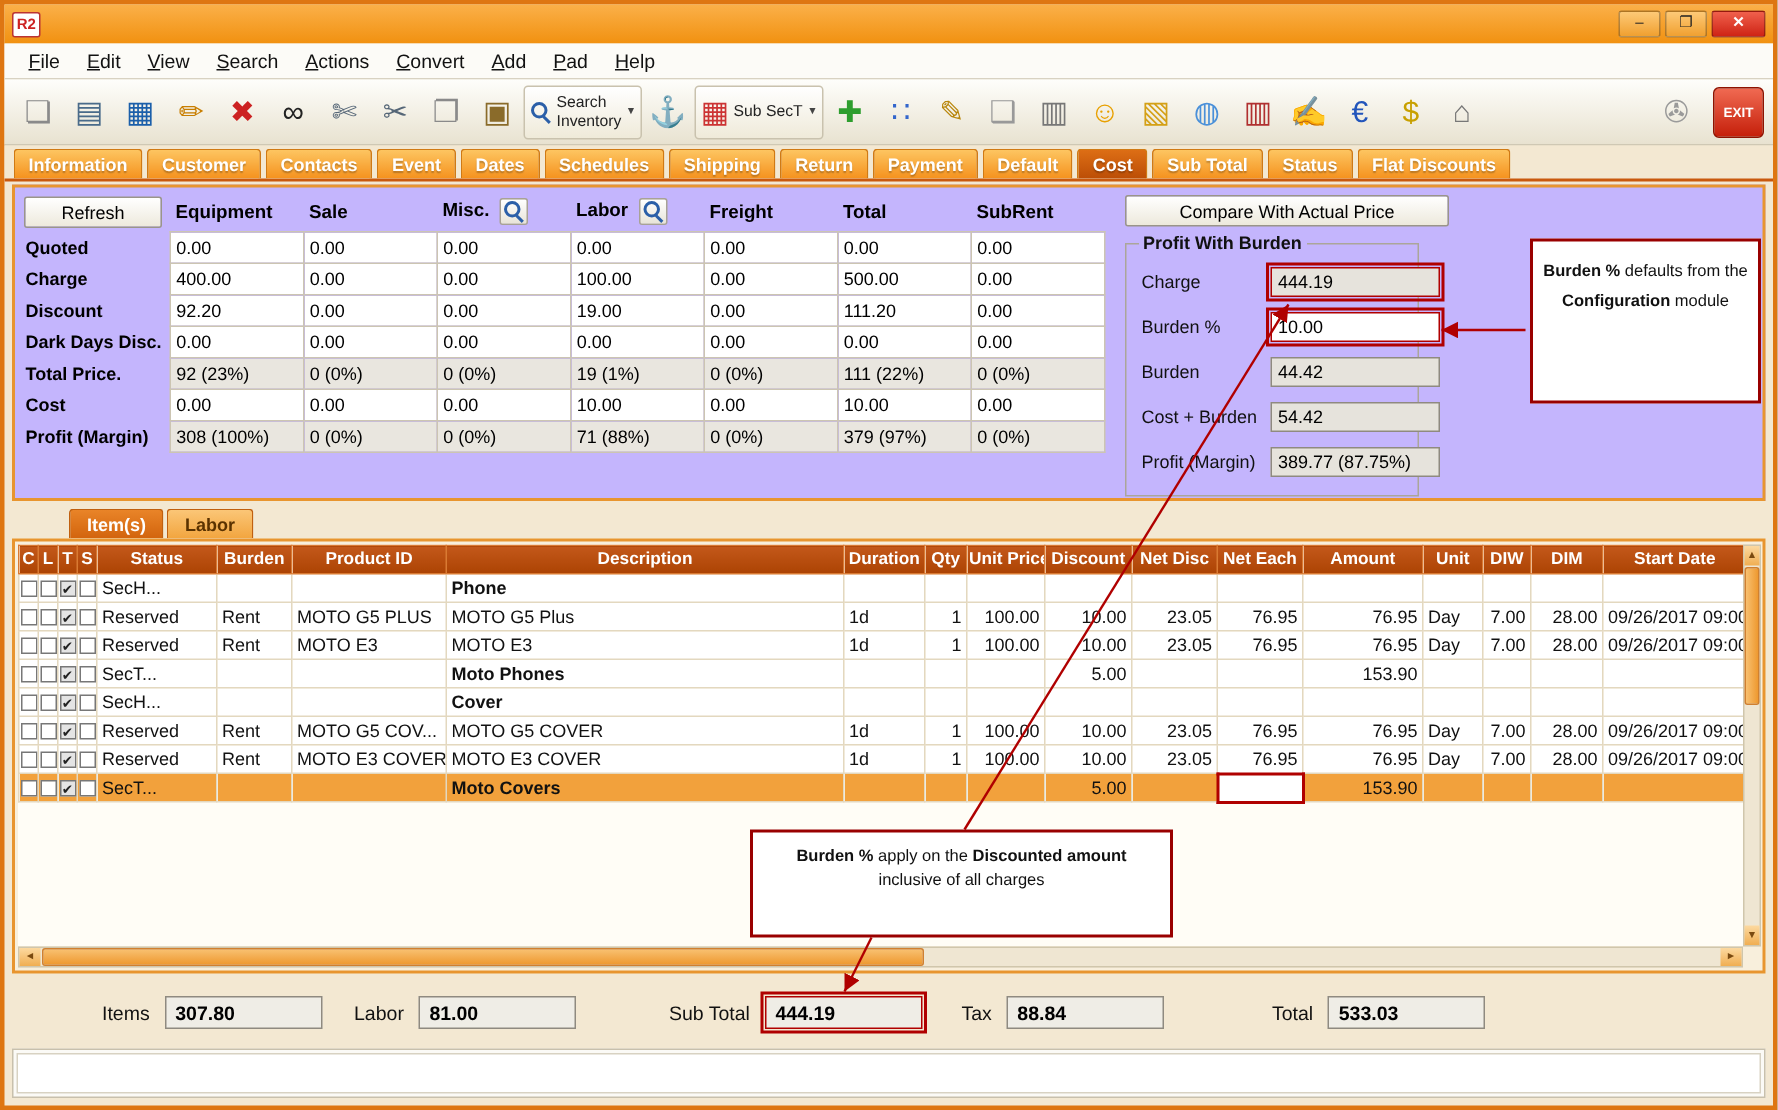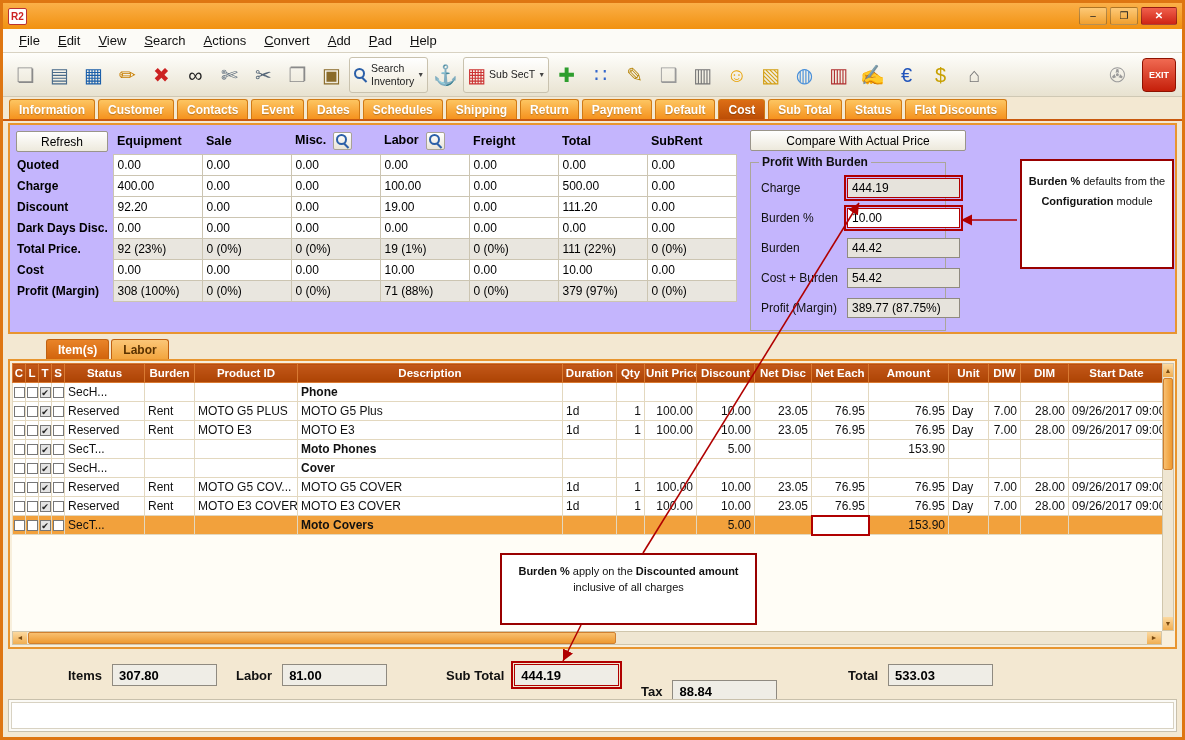--- a/index.html
+++ b/index.html
@@ -83,21 +83,21 @@
   .burden-label { position:absolute; left:2px; top:3px; font-size:12px; color:#111; white-space:nowrap; }
   .burden-input { position:absolute; left:88px; top:0; width:113px; height:20px; border:1px solid #8F8A80;
     background:#FFF; font-size:12px; padding:0 4px; }
   .burden-input.ro { background:#E6E3DC; }
   .red-annot { border:1px solid #B00000 !important; outline:2px solid #B00000; outline-offset:1px; }
 
   
   .callout { position:absolute; background:#FFF; border:2px solid #990000; font-size:11px;
     color:#111; text-align:center; z-index:20; }
   .callout-config { left:1010px; top:34px; width:154px; height:110px; padding:10px 6px; line-height:1.85; }
-  .callout-apply { left:497px; top:550px; width:257px; height:72px; padding:9px 10px; line-height:1.45; }
+  .callout-apply { left:497px; top:550px; width:282px; height:72px; padding:9px 10px; line-height:1.45; }
 
   
   .item-tabs { position:absolute; top:334px; left:5px; width:1169px; height:22px;
     display:flex; align-items:flex-end; gap:2px; padding:0 2px; }
   .itab { height:20px; padding:0 11px; display:flex; align-items:center; border:1px solid #C06010;
     border-bottom:none; border-radius:3px 3px 0 0; font-size:12px; font-weight:bold; }
   .itab.active { background:linear-gradient(#E98428,#D2640D); color:#FFF;margin-left:36px; }
   .itab:not(.active) { background:linear-gradient(#FBC677,#F2A53F); color:#5A3200; }
 
   
@@ -128,25 +128,25 @@
   .hscroll { position:absolute; left:2px; bottom:2px; width:1150px; height:14px; background:#EFE6D2; border:1px solid #D0C6AC; }
   .hs-btn { position:absolute; top:0; width:14px; height:12px; text-align:center; font-size:7px; line-height:12px;
     background:linear-gradient(#FCD9A0,#F0AE52); color:#7A4A10; }
   .hs-left { left:0; } .hs-right { right:0; }
   .hs-thumb { position:absolute; left:15px; top:0; width:588px; height:12px;
     background:linear-gradient(#F8C070,#EE9930); border:1px solid #D08030; border-radius:2px; }
 
   
   .footer { position:absolute; top:655px; left:5px; width:1169px; height:36px; }
   .f-pair { position:absolute; top:6px; display:flex; align-items:center; gap:10px; }
-  .f-label { font-size:13px; font-weight:bold; color:#111; white-space:nowrap; }
+  .f-label { font-size:13px; font-weight:normal; color:#111; white-space:nowrap; }
   .f-box { width:105px; height:22px; border:1px solid #8F8A80; background:#EFEDE6; font-size:13px;
     font-weight:bold; display:flex; align-items:center; padding:0 6px; }
   #f-items { left:60px; } #f-labor { left:228px; } #f-subtotal { left:438px; }
-  #f-tax { left:633px;margin-top:16px; } #f-total { left:840px; }
+  #f-tax { left:633px; } #f-total { left:840px; }
 
   
   .statusbar { position:absolute; top:696px; left:5px; width:1169px; height:33px;
     background:#FBFAF6; border:1px solid #C8C0AC; }
   .status-field { position:absolute; left:2px; top:2px; right:2px; bottom:2px; border:1px solid #D8D2C2; background:#FFF; }
 
   
   .overlay { position:absolute; inset:0; width:100%; height:100%; pointer-events:none; z-index:30; }
 </style>
 </head>

